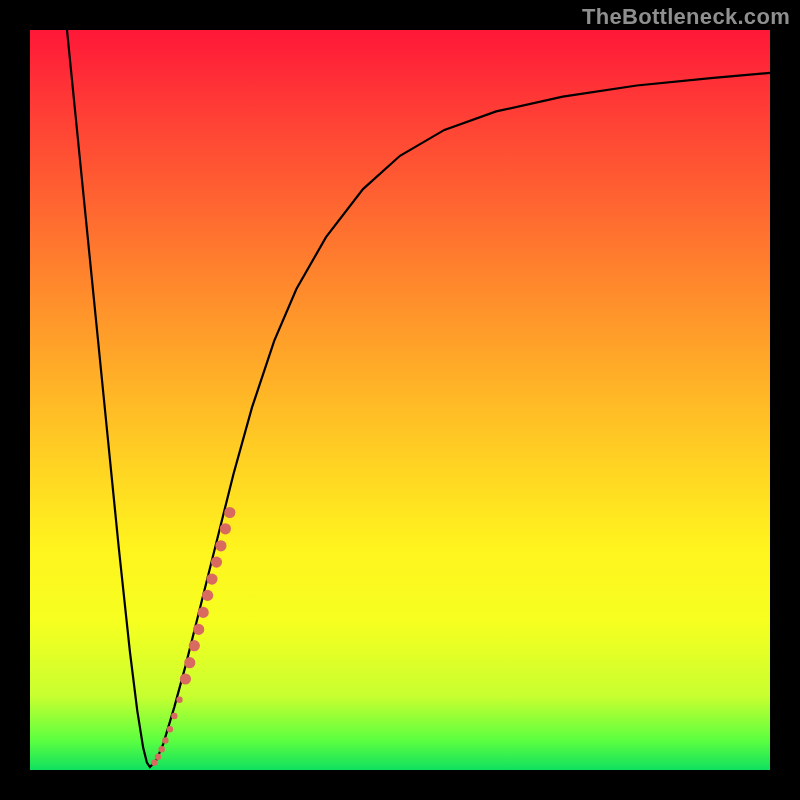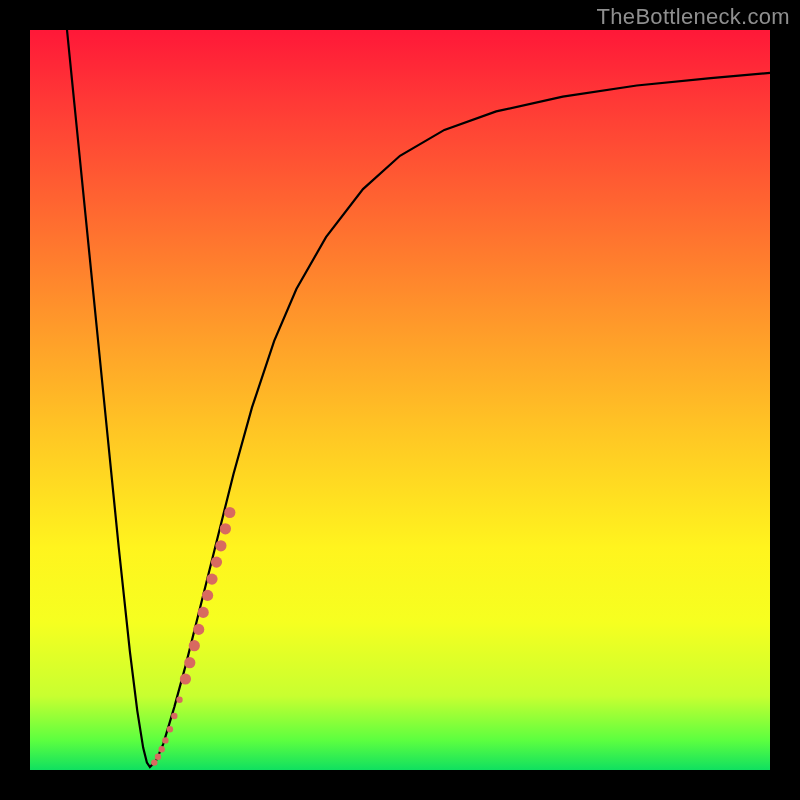--- a/index.html
+++ b/index.html
@@ -35,21 +35,21 @@
       #c8ff30 90%,
       #5cff40 96%,
       #10e060 100%);
   }
   .watermark {
     position: absolute;
     top: 4px;
     right: 10px;
     color: #8f8f8f;
     font-size: 22px;
-    font-weight: 400;
+    font-weight: 700;
     letter-spacing: 0.3px;
     user-select: none;
   }
   svg.curve {
     position: absolute;
     left: 0; top: 0;
     width: 740px; height: 740px;
     overflow: visible;
   }
 </style>

